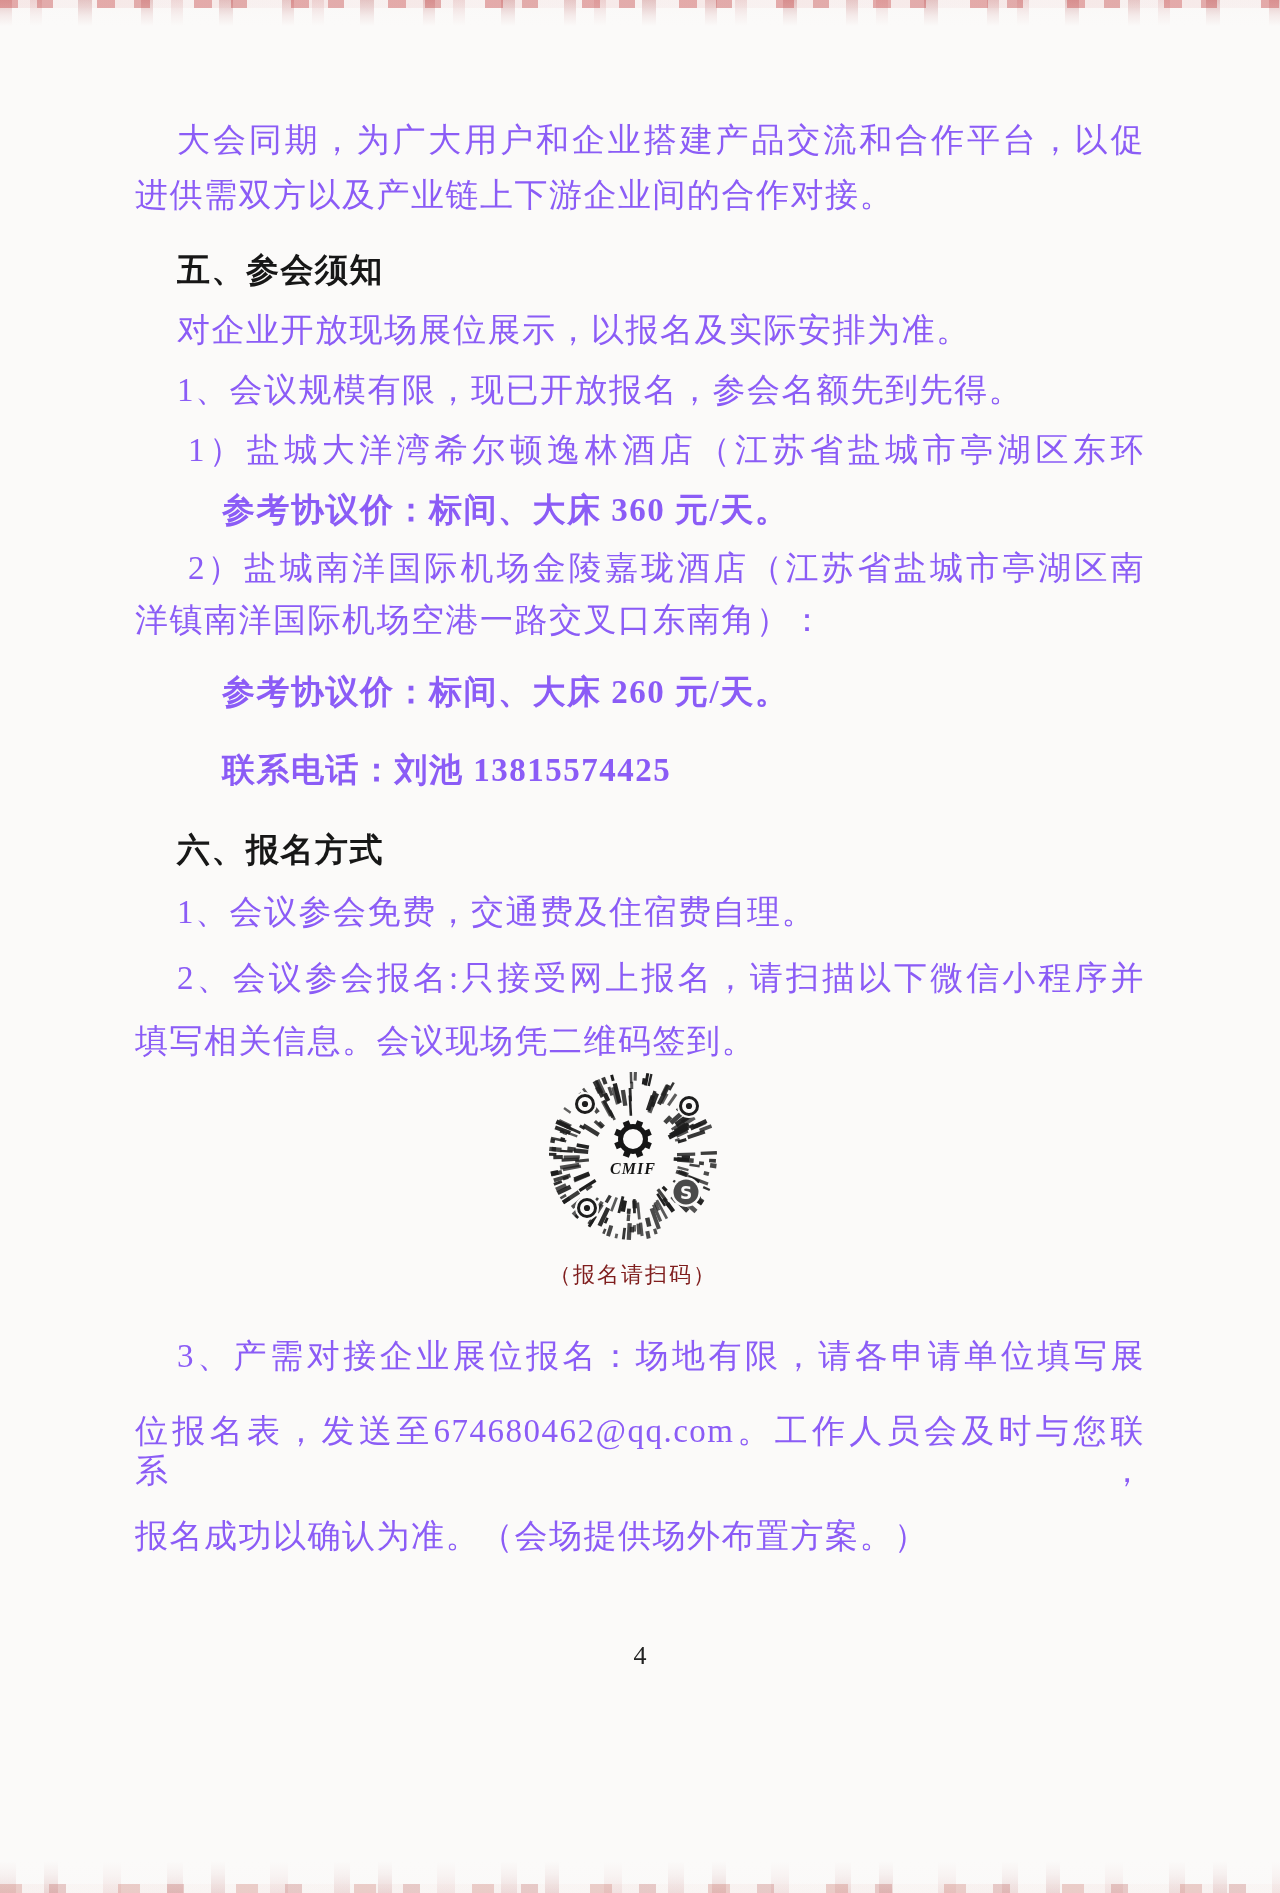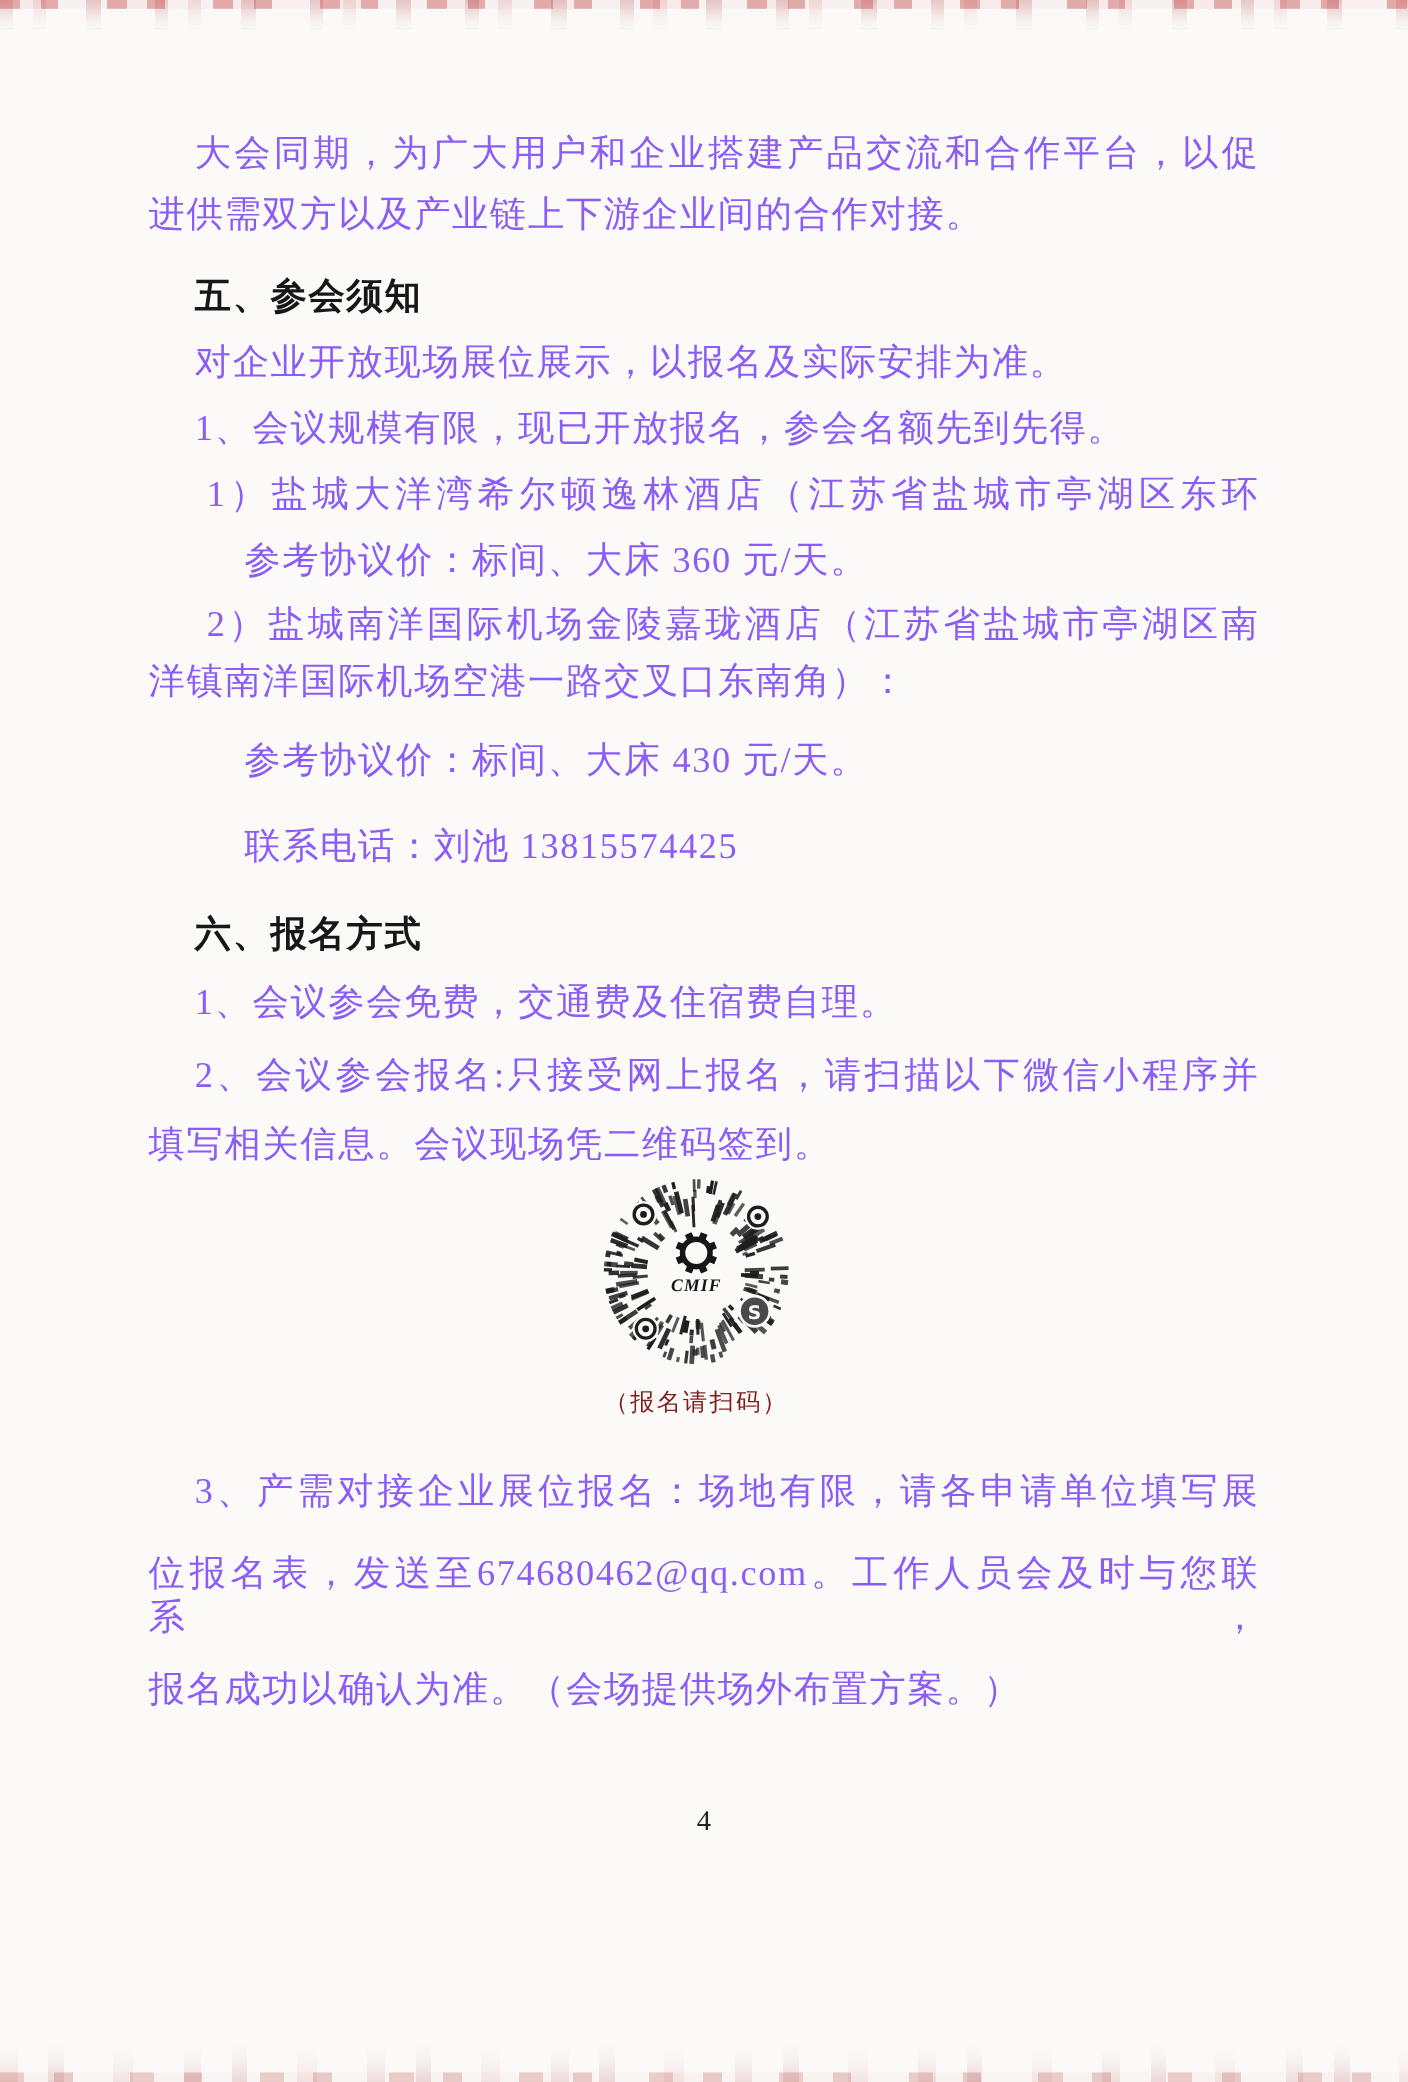--- a/index.html
+++ b/index.html
@@ -11,21 +11,21 @@
   }
   .doc{padding:120px 135px 0 135px;width:1010px;position:relative;}
   .line{
     font-size:33px;line-height:40px;letter-spacing:1.5px;
     color:#8b5cf6;
   }
   .j{text-align:justify;text-align-last:justify;text-justify:inter-character;}
   .b{font-weight:bold;color:#171717;}
   .i1{padding-left:42px;}
   .i2{padding-left:53px;}
-  .i3{padding-left:87px;}
+  .i3{padding-left:87px;font-weight:bold;}
   .qr-wrap{width:340px;margin-left:328px;display:flex;flex-direction:column;align-items:center;}
   .qr-caption{font-size:22px;line-height:40px;letter-spacing:2px;color:#7f1d1d;margin-top:14px;}
   .pagenum{font-size:26px;line-height:40px;text-align:center;color:#222;}
   .scan-top{
     position:absolute;top:0;left:0;right:0;height:26px;pointer-events:none;
     background:
       linear-gradient(to bottom, rgba(251,250,249,0) 0%, rgba(251,250,249,.7) 60%, #fbfaf9 100%),
       repeating-linear-gradient(90deg,
         rgba(198,120,120,.40) 0px 12px,
         rgba(240,226,224,.10) 12px 30px,
@@ -73,21 +73,21 @@
   <div class="line b i1" style="margin-top:35px">五、参会须知</div>
 
   <div class="line i1" style="margin-top:20px">对企业开放现场展位展示，以报名及实际安排为准。</div>
   <div class="line i1" style="margin-top:20px">1、会议规模有限，现已开放报名，参会名额先到先得。</div>
 
   <div class="line j i2" style="margin-top:20px">1）盐城大洋湾希尔顿逸林酒店（江苏省盐城市亭湖区东环</div>
   <div class="line i3" style="margin-top:20px">参考协议价：标间、大床 360 元/天。</div>
 
   <div class="line j i2" style="margin-top:18px">2）盐城南洋国际机场金陵嘉珑酒店（江苏省盐城市亭湖区南</div>
   <div class="line" style="margin-top:12px">洋镇南洋国际机场空港一路交叉口东南角）：</div>
-  <div class="line i3" style="margin-top:32px">参考协议价：标间、大床 430 元/天。</div>
+  <div class="line i3" style="margin-top:32px">参考协议价：标间、大床 260 元/天。</div>
   <div class="line i3" style="margin-top:38px">联系电话：刘池 13815574425</div>
 
   <div class="line b i1" style="margin-top:40px">六、报名方式</div>
   <div class="line i1" style="margin-top:22px">1、会议参会免费，交通费及住宿费自理。</div>
   <div class="line j i1" style="margin-top:26px">2、会议参会报名:只接受网上报名，请扫描以下微信小程序并</div>
   <div class="line" style="margin-top:23px">填写相关信息。会议现场凭二维码签到。</div>
 
   <div class="qr-wrap" style="margin-top:10px">
     <svg id="qr-svg" width="170" height="170" viewBox="0 0 170 170">
         <line x1="21.6" y1="56.3" x2="8.5" y2="50.4" stroke="#1d1d1d" stroke-width="3.9" opacity="0.94"></line>

